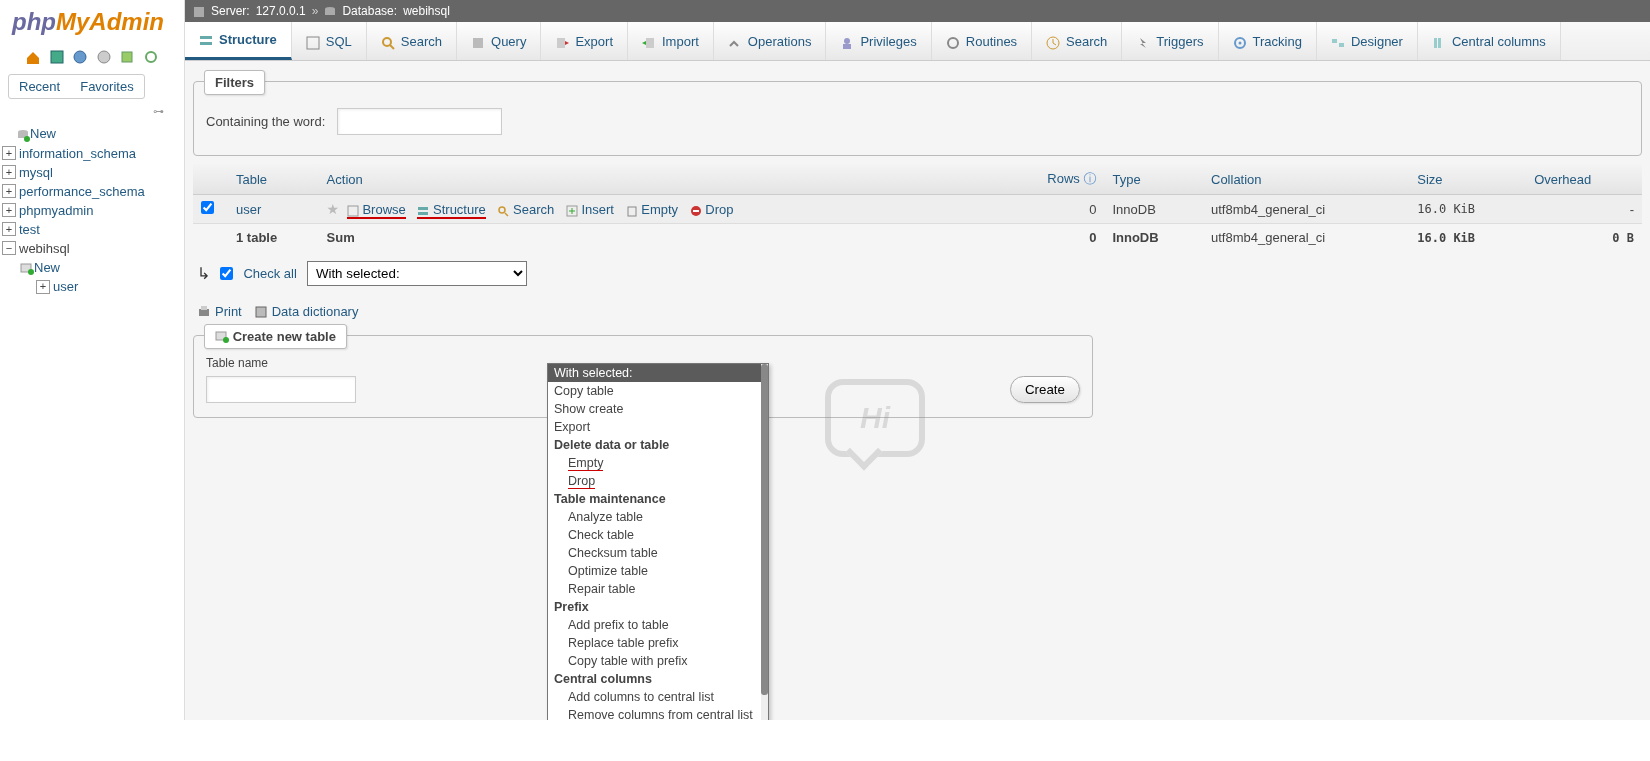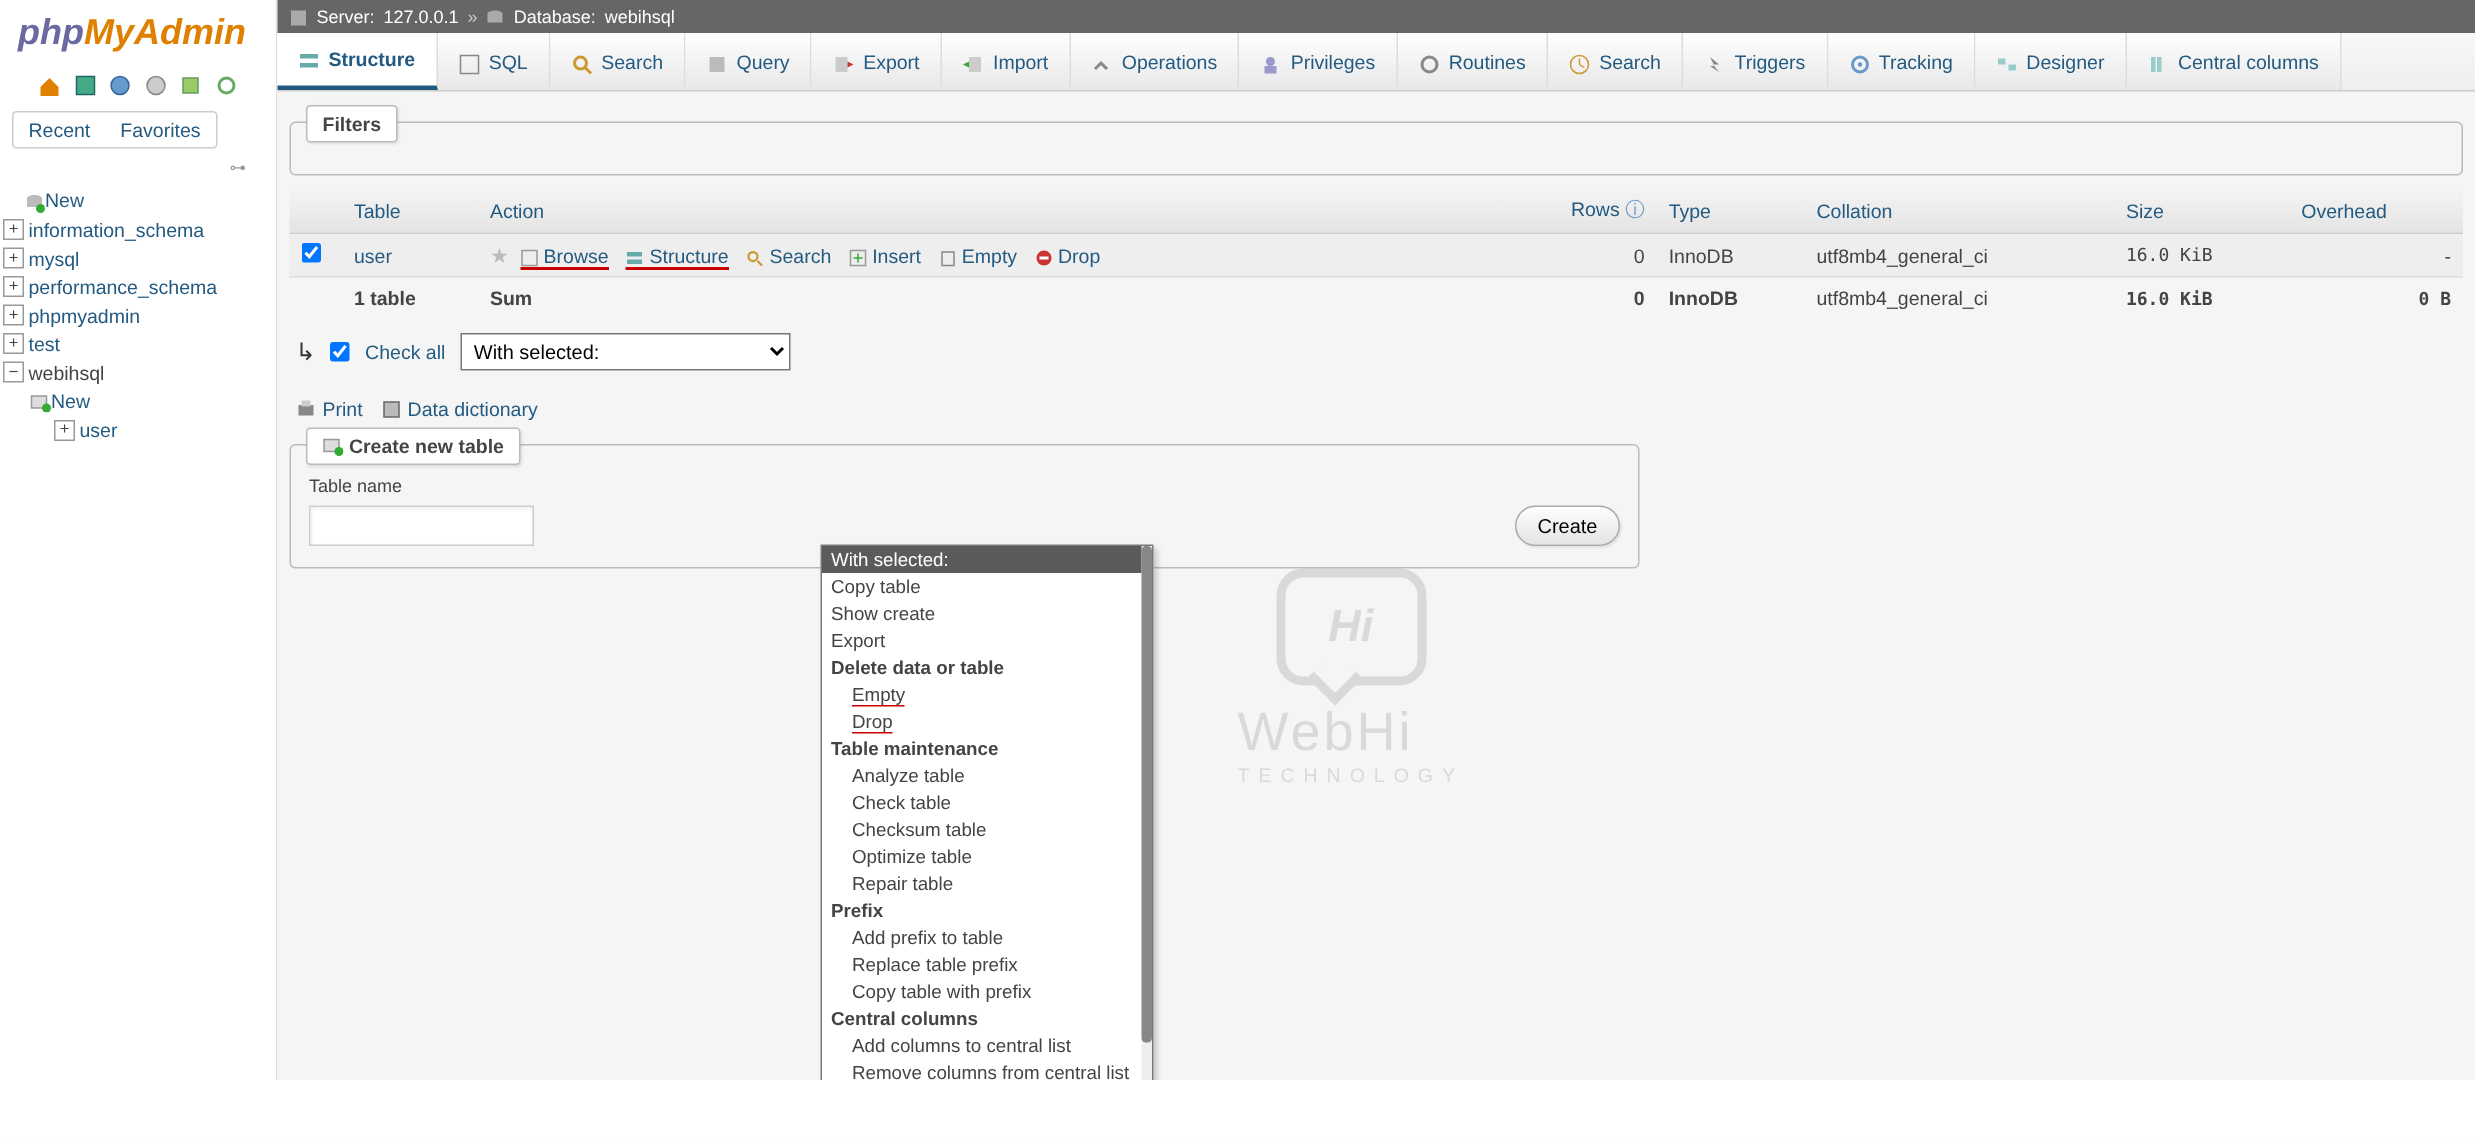--- a/index.html
+++ b/index.html
@@ -267,20 +267,24 @@
               <rect x="2" y="2" width="3" height="10" fill="#9cc"></rect>
               <rect x="6" y="2" width="3" height="10" fill="#9cc"></rect>
             </svg></span>
           <span>Central columns</span>
         </div>
     </div>
 
     <div class="content">
       <div class="fieldset">
         <div class="legend">Filters</div>
+        <div class="filter-row">
+          <span>Containing the word:</span>
+          <input type="text" style="">
+        </div>
       </div>
 
       <table class="data-table">
         <thead>
           <tr>
             <th style="width:20px"></th>
             <th>Table</th>
             <th>Action</th>
             <th style="text-align:right"><span>Rows</span> <span style="color:#69c">ⓘ</span></th>
             <th>Type</th>
@@ -399,21 +403,17 @@
             <label>Table name</label>
             <input type="text" style="">
           </div>
           <div style="flex:1"></div>
           <button class="btn">Create</button>
         </div>
       </div>
 
       <div class="watermark">
         <div class="wm-box">Hi</div>
-        <div class="wm-text">
-          <div class="t1">WebHi</div>
-          <div class="t2">TECHNOLOGY</div>
-        </div>
       </div>
 
     </div>
   </div>
 </div>
 
 </body></html>

